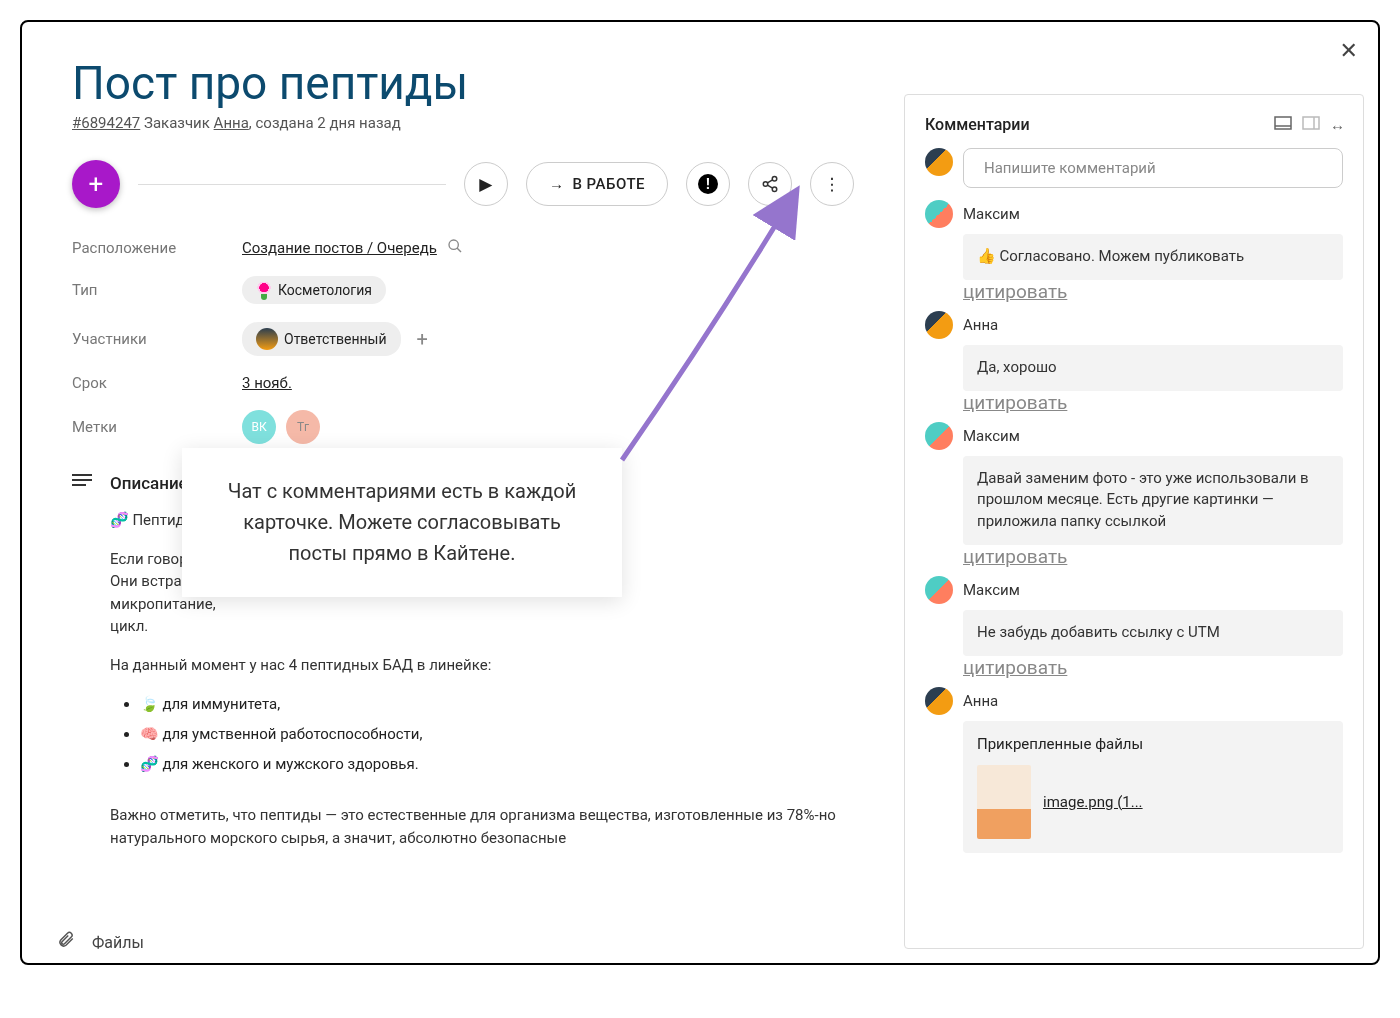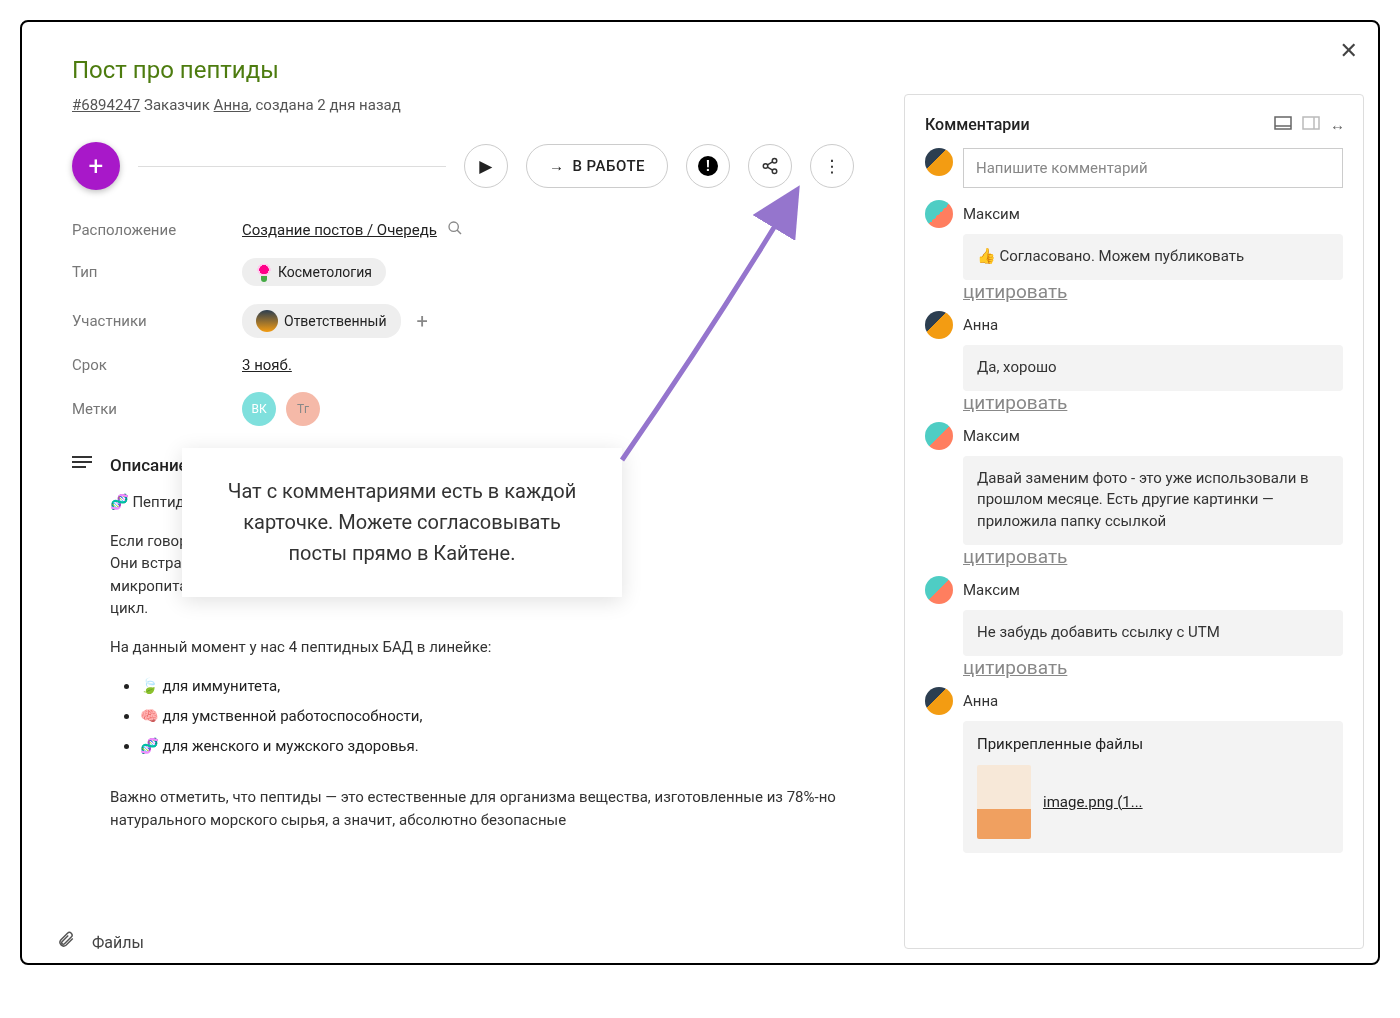--- a/index.html
+++ b/index.html
@@ -1,20 +1,20 @@
 <!DOCTYPE html>
 <html><head>
   <meta charset="utf-8">
   <style>
     * { box-sizing: border-box; margin: 0; padding: 0; }
     body{font-family:-apple-system,BlinkMacSystemFont,'Segoe UI',Roboto,sans-serif;background:#fff;color:#222;font-size:15px}
     .card{margin:20px;border:2px solid #000;border-radius:8px;position:relative;height:945px;display:flex}
     .close{position:absolute;top:16px;right:20px;font-size:22px;color:#444;cursor:pointer;z-index:10}
     .main{flex:1;padding:34px 50px 0 50px;overflow:hidden;position:relative}
-    .title{font-size:24px;font-weight:400;margin-bottom:12px;color:#4d7c0f}
+    .title{font-size:46px;font-weight:400;margin-bottom:4px;color:#0c4a6e}
     .meta{font-size:15px;color:#555;margin-bottom:28px}
     .meta .u{text-decoration:underline}
     .actions{display:flex;align-items:center;gap:18px;margin-bottom:30px}
     .fab{width:48px;height:48px;border-radius:50%;background:#a818c9;color:#fff;display:flex;align-items:center;justify-content:center;font-size:26px;cursor:pointer;box-shadow:0 2px 6px rgba(0,0,0,.25)}
     .action-line{flex:1;height:1px;background:#ddd}
     .btn-circ{width:44px;height:44px;border-radius:50%;border:1px solid #ccc;background:#fff;display:flex;align-items:center;justify-content:center;cursor:pointer;font-size:17px}
     .btn-pill{height:44px;border-radius:22px;border:1px solid #ccc;background:#fff;display:flex;align-items:center;padding:0 22px;cursor:pointer;font-size:15px;font-weight:500;gap:8px;letter-spacing:.5px}
     .fields{margin-bottom:22px}
     .field{display:flex;align-items:center;margin-bottom:18px}
     .flabel{width:170px;color:#777;font-size:15px}
@@ -38,21 +38,21 @@
 
     .side{width:460px;border:1px solid #ddd;border-radius:4px;margin:72px 14px 14px 0;padding:16px 14px;display:flex;flex-direction:column;overflow:hidden}
     .s-hdr{display:flex;align-items:center;justify-content:space-between;padding:4px 6px 14px 6px}
     .s-title{font-size:16px;font-weight:500}
     .s-ico{display:flex;gap:10px;align-items:center;color:#666}
     .s-ico span, .s-ico svg {cursor:pointer}
     .input-row{display:flex;gap:10px;align-items:flex-start;margin-bottom:12px;padding:0 6px}
     .av{width:28px;height:28px;border-radius:50%;flex-shrink:0}
     .av.anna{background:linear-gradient(135deg,#2c3e50 40%,#f39c12 40%)}
     .av.max{background:linear-gradient(135deg,#4ecdc4 50%,#ff7e5f 50%)}
-    .cinput{flex:1;border:1px solid #ccc;border-radius:0;padding:10px 12px;font-size:15px;color:#888}
+    .cinput{flex:1;border:1px solid #ccc;border-radius:8px;padding:10px 20px;font-size:15px;color:#888}
     .cmt{padding:0 6px;margin-bottom:8px}
     .chead{display:flex;gap:10px;align-items:center;margin-bottom:6px}
     .cname{font-size:15px;color:#333}
     .bubble{background:#f3f3f3;border-radius:4px;padding:12px 14px;margin-left:38px;font-size:15px;line-height:1.45;color:#333}
     .quote{margin-left:38px;margin-top:0;font-size:19px;color:#888;text-decoration:underline;cursor:pointer;display:inline-block}
     .att-box{background:#f3f3f3;border-radius:4px;margin-left:38px;padding:14px}
     .att-title{font-size:15px;margin-bottom:12px}
     .att-row{display:flex;gap:12px;align-items:center}
     .thumb{width:54px;height:74px;background:linear-gradient(#f7e8d8 60%,#f0a060 60%);border-radius:2px}
     .att-name{text-decoration:underline;font-size:15px}

